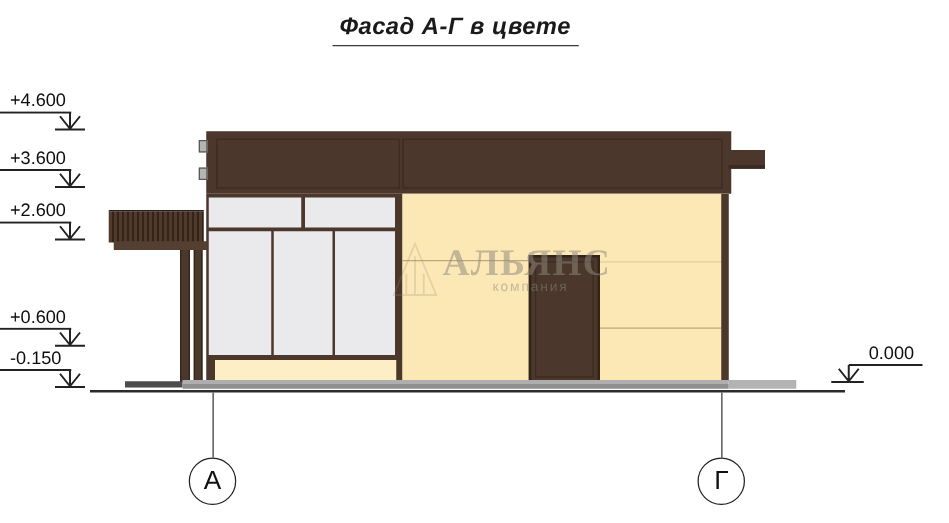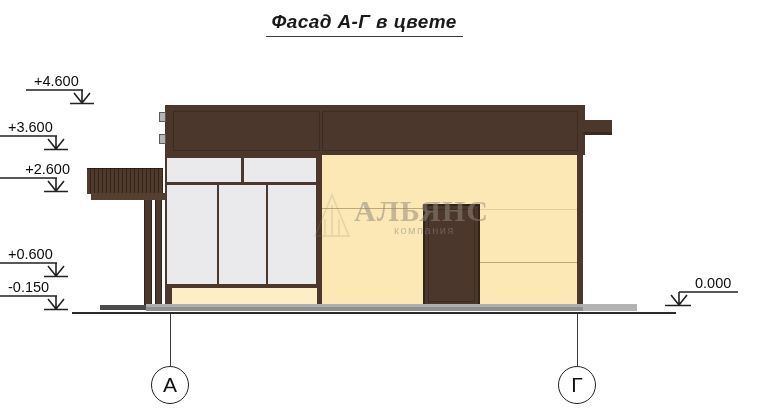--- a/index.html
+++ b/index.html
@@ -75,33 +75,33 @@
   }
   .wm-logo{opacity:.5;}
 </style>
 </head>
 <body>
 
 <div class="stage">
 
   <div class="title">Фасад А-Г в цвете</div>
 
-  <div class="lvl" style="left:0;top:73px;margin-left:26px;">
+  <div class="lvl" style="left:0;top:73px;">
     <span class="val">+4.600</span>
     <svg width="70" height="18">
       <path d="M0,1 H57 M56,1 V13 M48,4 L56,14 L64,4 M44,14.5 H68" stroke="#222" stroke-width="1.6" fill="none"></path>
     </svg>
   </div>
   <div class="lvl" style="left:0;top:119px;">
     <span class="val">+3.600</span>
     <svg width="70" height="18">
       <path d="M0,1 H57 M56,1 V13 M48,4 L56,14 L64,4 M44,14.5 H68" stroke="#222" stroke-width="1.6" fill="none"></path>
     </svg>
   </div>
-  <div class="lvl" style="left:0;top:161px;text-align:right;">
+  <div class="lvl" style="left:0;top:161px;">
     <span class="val">+2.600</span>
     <svg width="70" height="18">
       <path d="M0,1 H57 M56,1 V13 M48,4 L56,14 L64,4 M44,14.5 H68" stroke="#222" stroke-width="1.6" fill="none"></path>
     </svg>
   </div>
   <div class="lvl" style="left:0;top:246px;">
     <span class="val">+0.600</span>
     <svg width="70" height="18">
       <path d="M0,1 H57 M56,1 V13 M48,4 L56,14 L64,4 M44,14.5 H68" stroke="#222" stroke-width="1.6" fill="none"></path>
     </svg>

